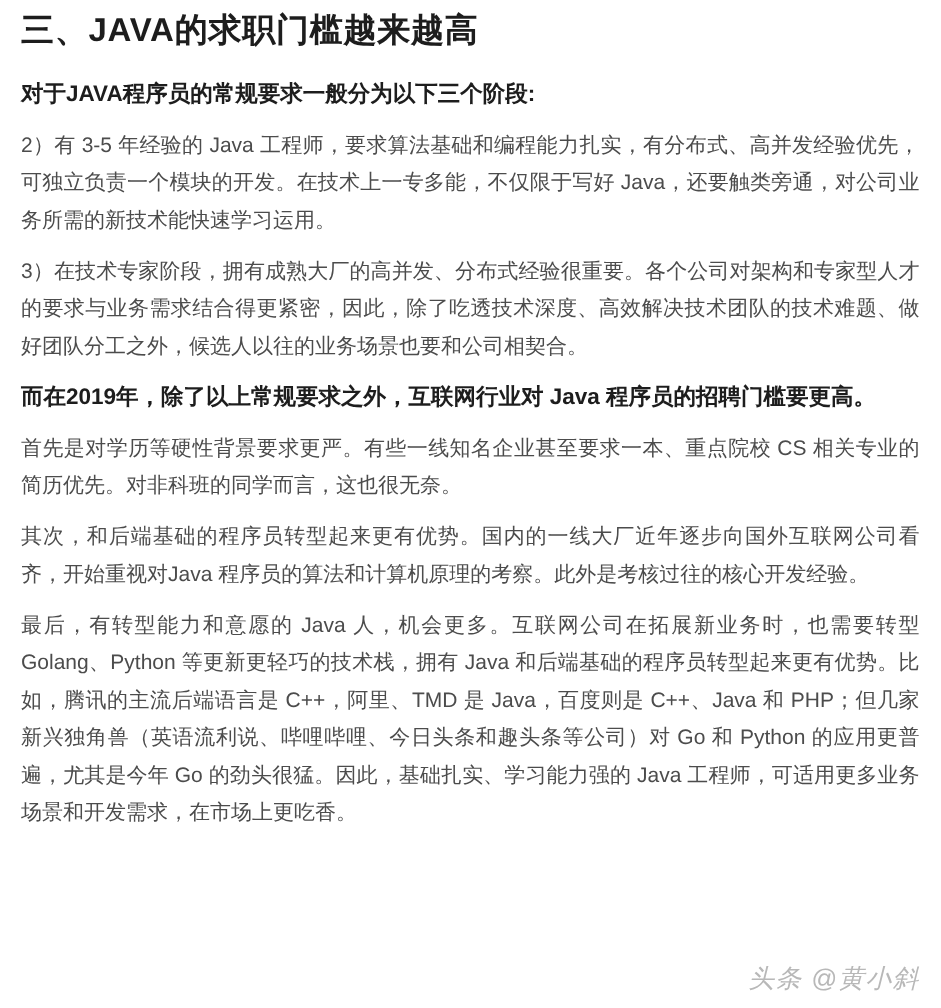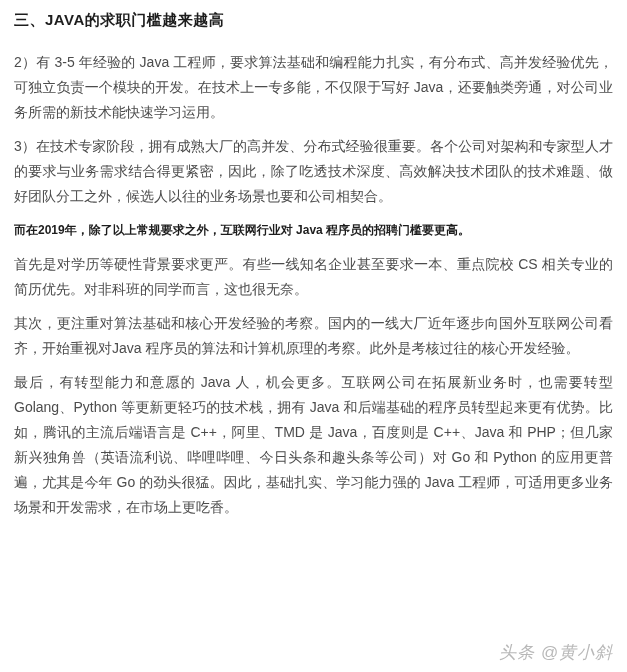--- a/index.html
+++ b/index.html
@@ -16,21 +16,21 @@
     font-family:"Liberation Sans","DejaVu Sans",sans-serif;
     overflow:hidden;
   }
   .article{
     position:relative;
     width:627px;height:672px;
     padding:8px 14px 0 14px;
     overflow:hidden;
   }
   .article-title{
-    font-size:15px;
+    font-size:22px;
     font-weight:700;
     color:var(--heading_text,#1d1d1d);
     line-height:24px;
     margin:0 0 18px 0;
     letter-spacing:0.5px;
   }
   .article-subheading{
     font-size:15px;
     font-weight:700;
     color:var(--heading_text,#1d1d1d);
@@ -39,21 +39,21 @@
   }
   p.para{
     font-size:14px;
     color:var(--body_text,#4c4c4c);
     line-height:25px;
     margin:0 0 9px 0;
     text-align:justify;
     text-justify:inter-ideograph;
   }
   p.para.bold{
-    font-size:12px;
+    font-size:15px;
     font-weight:700;
     color:var(--heading_text,#1d1d1d);
   }
   .watermark{
     position:absolute;
     right:14px;
     bottom:8px;
     font-size:17px;
     font-style:italic;
     font-weight:400;
@@ -63,30 +63,31 @@
     white-space:nowrap;
   }
 </style>
 </head>
 <body>
 
 <div class="article">
 
   <h1 class="article-title">三、JAVA的求职门槛越来越高</h1>
 
+  <p class="article-subheading">对于JAVA程序员的常规要求一般分为以下三个阶段:</p>
 
 
   <p class="para">2）有 3-5 年经验的 Java 工程师，要求算法基础和编程能力扎实，有分布式、高并发经验优先，可独立负责一个模块的开发。在技术上一专多能，不仅限于写好 Java，还要触类旁通，对公司业务所需的新技术能快速学习运用。</p>
 
   <p class="para">3）在技术专家阶段，拥有成熟大厂的高并发、分布式经验很重要。各个公司对架构和专家型人才的要求与业务需求结合得更紧密，因此，除了吃透技术深度、高效解决技术团队的技术难题、做好团队分工之外，候选人以往的业务场景也要和公司相契合。</p>
 
   <p class="para bold">而在2019年，除了以上常规要求之外，互联网行业对 Java 程序员的招聘门槛要更高。</p>
 
   <p class="para">首先是对学历等硬性背景要求更严。有些一线知名企业甚至要求一本、重点院校 CS 相关专业的简历优先。对非科班的同学而言，这也很无奈。</p>
 
-  <p class="para">其次，更注重对算法基础和核心开发经验的考察。国内的一线大厂近年逐步向国外互联网公司看齐，开始重视对Java 程序员的算法和计算机原理的考察。此外是考核过往的核心开发经验。</p>
+  <p class="para">其次，和后端基础的程序员转型起来更有优势。国内的一线大厂近年逐步向国外互联网公司看齐，开始重视对Java 程序员的算法和计算机原理的考察。此外是考核过往的核心开发经验。</p>
 
   <p class="para">最后，有转型能力和意愿的 Java 人，机会更多。互联网公司在拓展新业务时，也需要转型 Golang、Python 等更新更轻巧的技术栈，拥有 Java 和后端基础的程序员转型起来更有优势。比如，腾讯的主流后端语言是 C++，阿里、TMD 是 Java，百度则是 C++、Java 和 PHP；但几家新兴独角兽（英语流利说、哔哩哔哩、今日头条和趣头条等公司）对 Go 和 Python 的应用更普遍，尤其是今年 Go 的劲头很猛。因此，基础扎实、学习能力强的 Java 工程师，可适用更多业务场景和开发需求，在市场上更吃香。</p>
 
 
   <div class="watermark">头条 @黄小斜</div>
 
 </div>
 
 </body></html>

